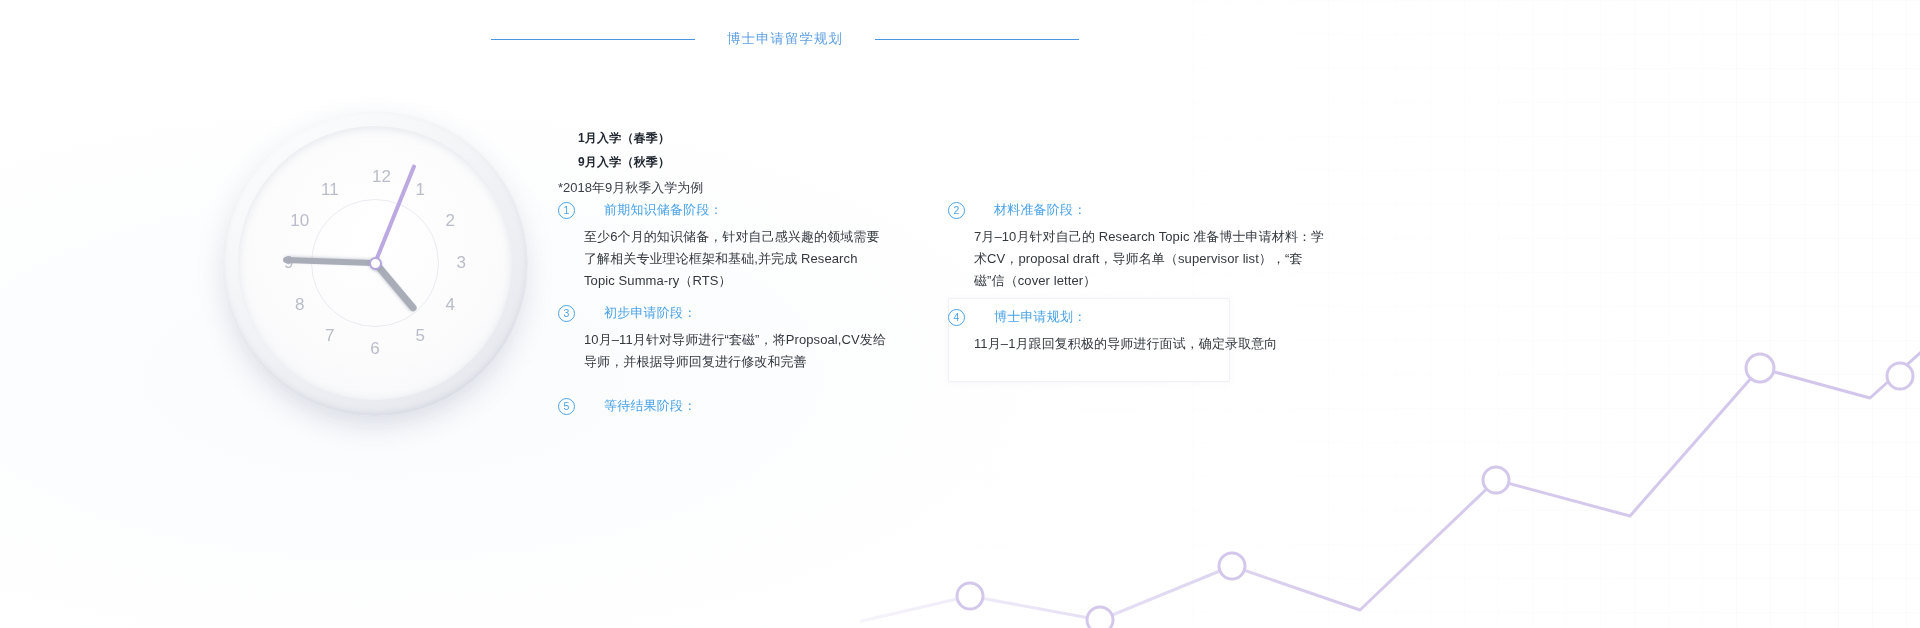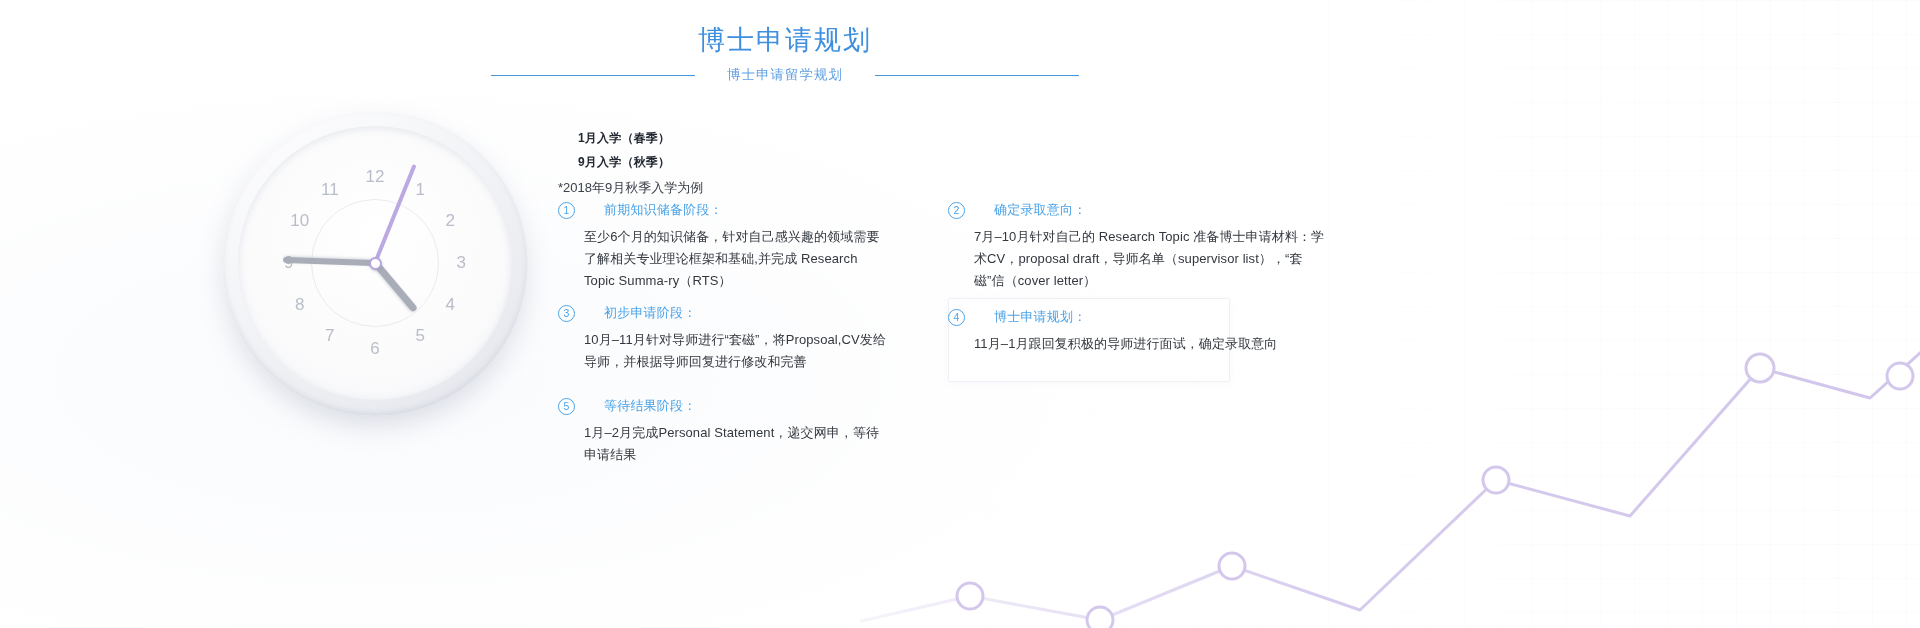--- a/index.html
+++ b/index.html
@@ -326,35 +326,34 @@
       <circle cx="110" cy="348" r="13" fill="#ffffff" stroke="#d3c7ec" stroke-width="3"></circle>
       <circle cx="240" cy="372" r="13" fill="#ffffff" stroke="#d3c7ec" stroke-width="3"></circle>
       <circle cx="372" cy="318" r="13" fill="#ffffff" stroke="#d3c7ec" stroke-width="3"></circle>
       <circle cx="636" cy="232" r="13" fill="#ffffff" stroke="#d3c7ec" stroke-width="3"></circle>
       <circle cx="900" cy="120" r="14" fill="#ffffff" stroke="#d3c7ec" stroke-width="3"></circle>
       <circle cx="1040" cy="128" r="13" fill="#ffffff" stroke="#d3c7ec" stroke-width="3"></circle>
     </g>
   </svg>
 
   <div class="header">
-    <div class="header-title">博士申请规划</div>
     <div class="header-sub-row">
       <span class="rule left"></span>
       <span class="header-sub">博士申请留学规划</span>
       <span class="rule right"></span>
     </div>
   </div>
 
   <div class="clock-wrap">
     <div class="clock-shadow"></div>
     <div class="clock-ring"></div>
     <div class="clock-face">
       <div class="face-inner-ring"></div>
 
-      <div class="numeral" style="left:50%;  top:18.5%;">12</div>
+      <div class="numeral" style="left:50%;  top:18.5%;text-align:right;">12</div>
       <div class="numeral" style="left:66.5%; top:23.5%;">1</div>
       <div class="numeral" style="left:77.5%; top:34.5%;">2</div>
       <div class="numeral" style="left:81.5%; top:50%;">3</div>
       <div class="numeral" style="left:77.5%; top:65.5%;">4</div>
       <div class="numeral" style="left:66.5%; top:76.5%;">5</div>
       <div class="numeral" style="left:50%;   top:81.5%;">6</div>
       <div class="numeral" style="left:33.5%; top:76.5%;">7</div>
       <div class="numeral" style="left:22.5%; top:65.5%;">8</div>
       <div class="numeral" style="left:18.5%; top:50%;">9</div>
       <div class="numeral" style="left:22.5%; top:34.5%;">10</div>
@@ -379,21 +378,21 @@
     <div class="phase-head">
       <div class="phase-num">1</div>
       <div class="phase-title">前期知识储备阶段：</div>
     </div>
     <div class="phase-body">至少6个月的知识储备，针对自己感兴趣的领域需要了解相关专业理论框架和基础,并完成 Research Topic Summa-ry（RTS）</div>
   </div>
 
   <div class="phase p2">
     <div class="phase-head">
       <div class="phase-num">2</div>
-      <div class="phase-title">确定录取意向：</div>
+      <div class="phase-title">材料准备阶段：</div>
     </div>
     <div class="phase-body">7月–10月针对自己的 Research Topic 准备博士申请材料：学术CV，proposal draft，导师名单（supervisor list），“套磁”信（cover letter）</div>
   </div>
 
   <div class="phase p3">
     <div class="phase-head">
       <div class="phase-num">3</div>
       <div class="phase-title">初步申请阶段：</div>
     </div>
     <div class="phase-body">10月–11月针对导师进行“套磁”，将Propsoal,CV发给导师，并根据导师回复进行修改和完善</div>
@@ -405,16 +404,15 @@
       <div class="phase-title">博士申请规划：</div>
     </div>
     <div class="phase-body">11月–1月跟回复积极的导师进行面试，确定录取意向</div>
   </div>
 
   <div class="phase p5">
     <div class="phase-head">
       <div class="phase-num">5</div>
       <div class="phase-title">等待结果阶段：</div>
     </div>
-    <div class="phase-body">1月–2月完成Personal Statement，递交网申，等待申请结果</div>
   </div>
 
 </div>
 
 </body></html>

